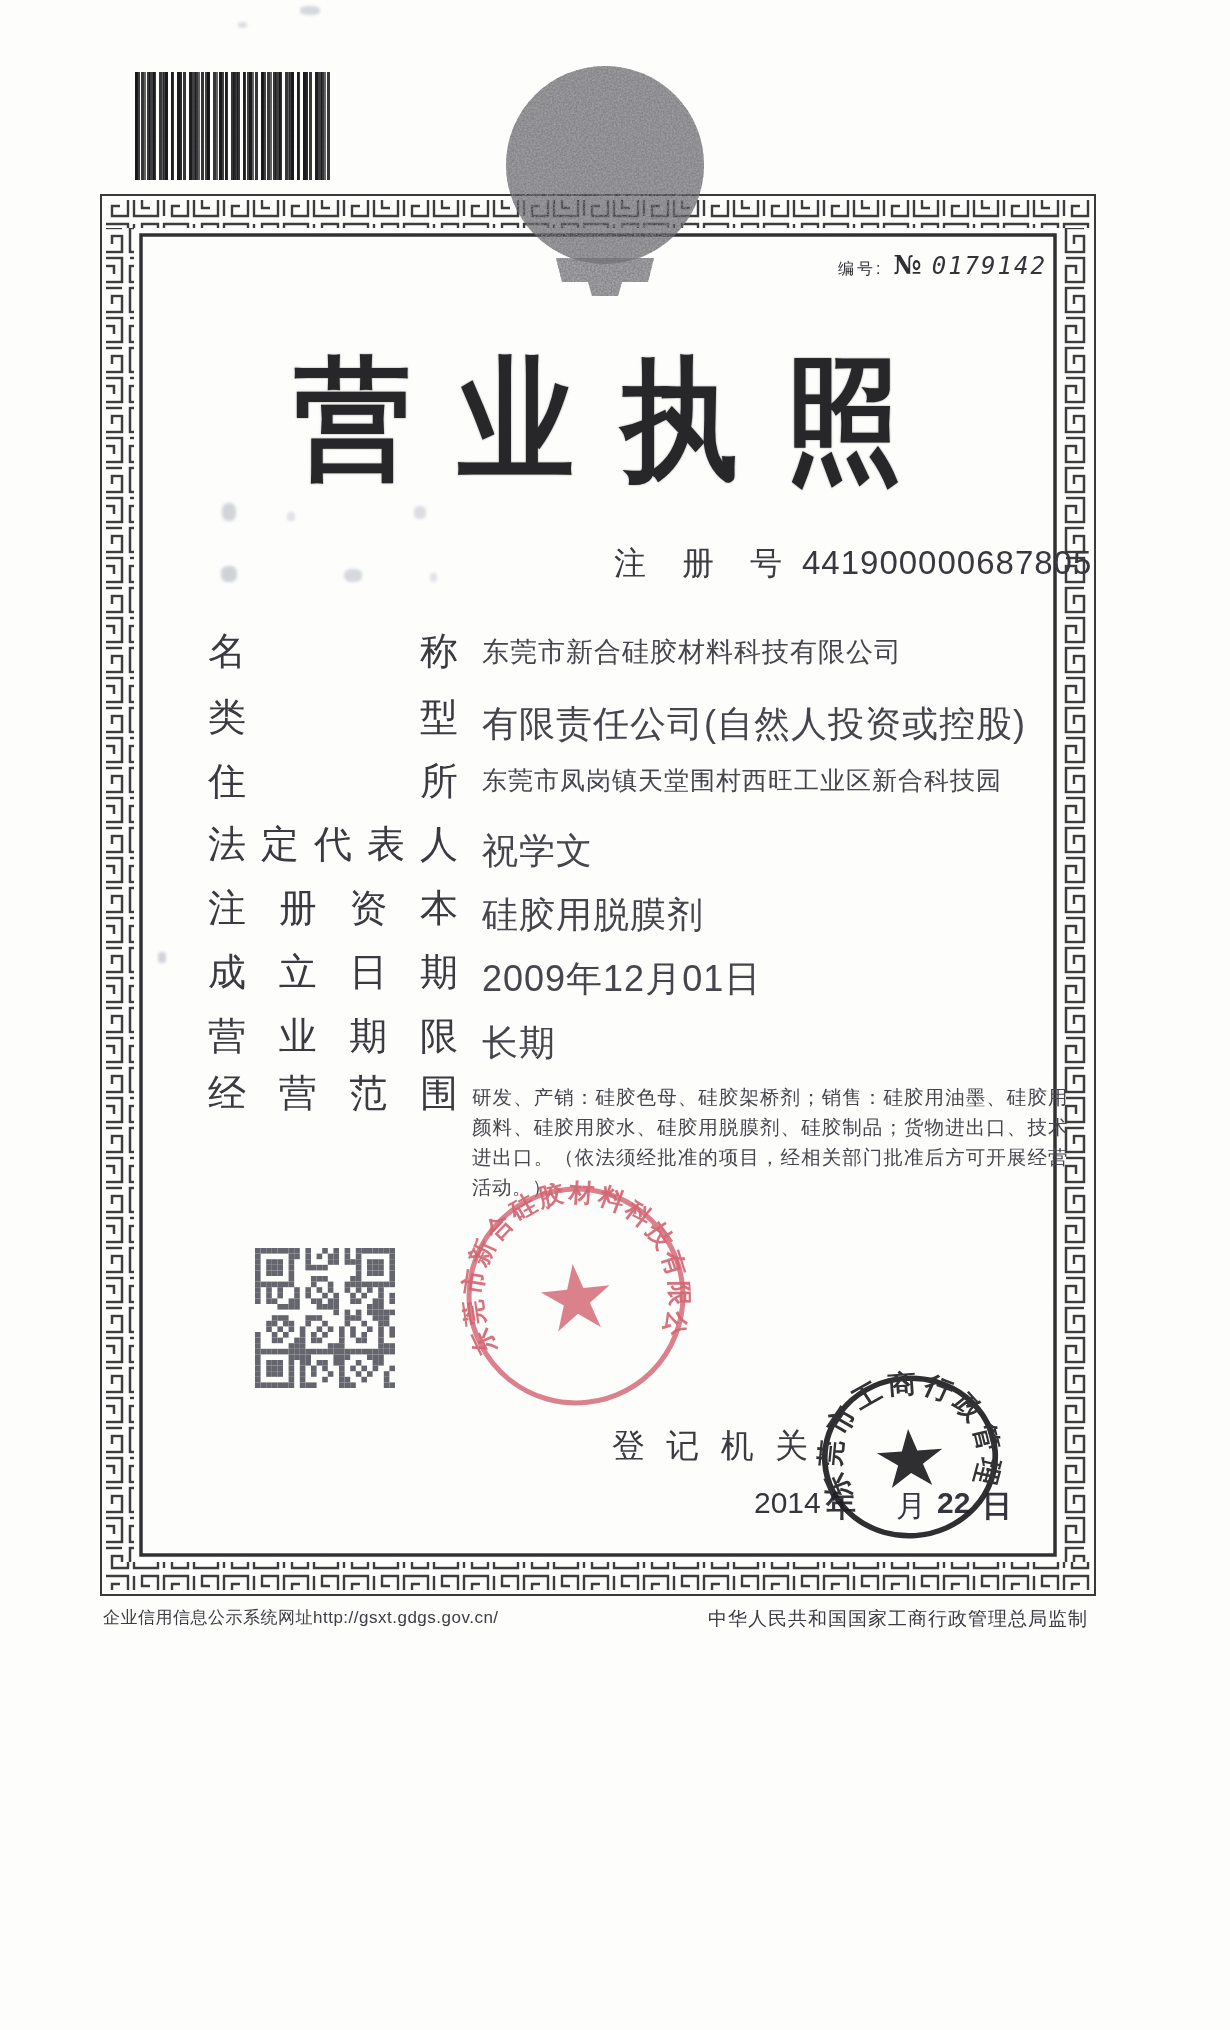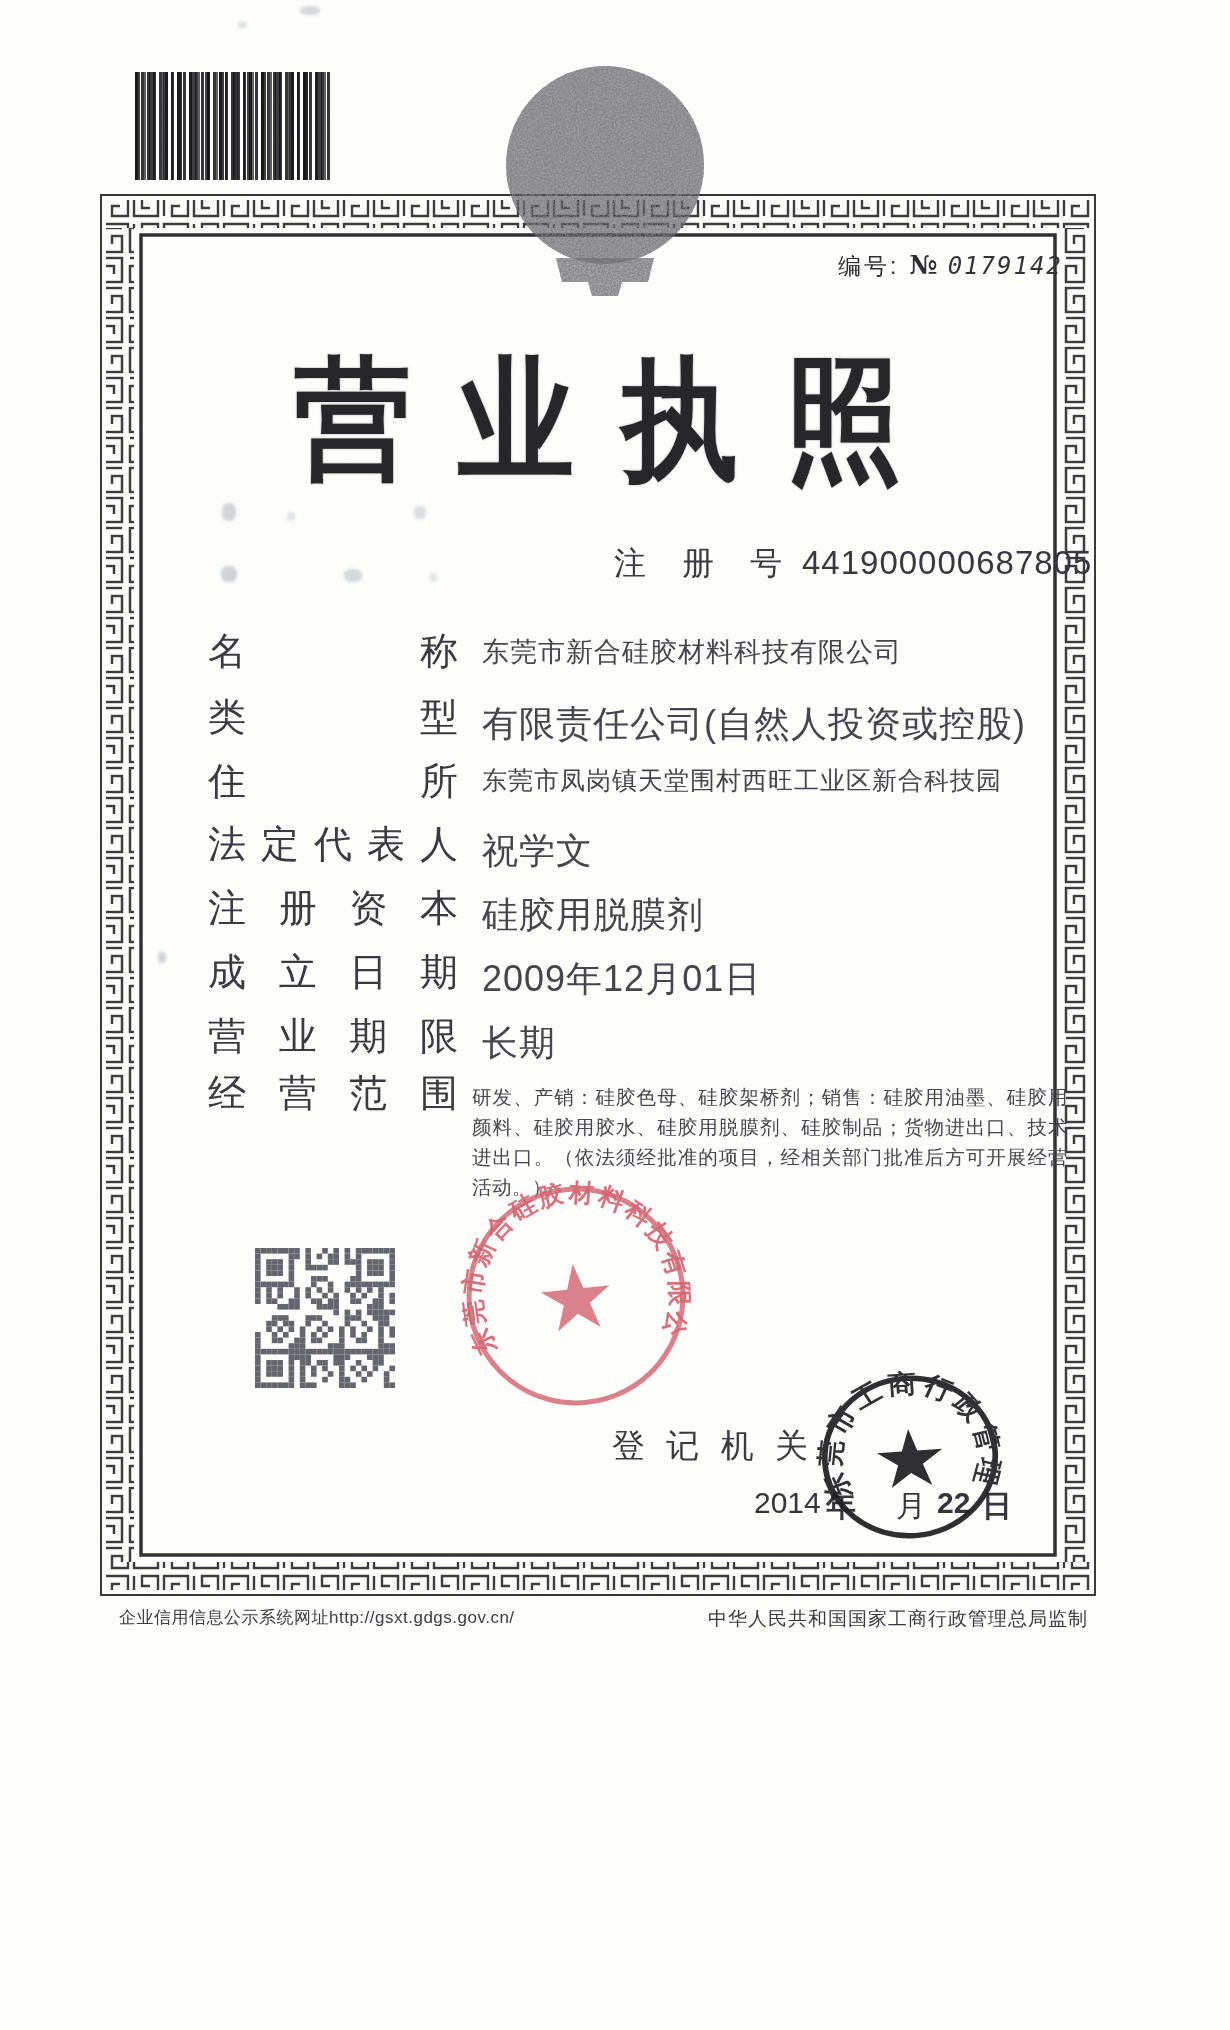--- a/index.html
+++ b/index.html
@@ -17,21 +17,21 @@
       repeating-linear-gradient(90deg,rgba(25,25,28,.8) 0 5px,rgba(255,255,255,0) 5px 14px),
       repeating-linear-gradient(0deg,rgba(255,255,255,.25) 0 2px,rgba(0,0,0,0) 2px 5px);
     filter:blur(.4px) contrast(1.1);}
   .emblem{position:absolute;left:498px;top:62px;width:214px;height:242px;z-index:5;}
 
   
   .frame{position:absolute;left:100px;top:194px;width:996px;height:1402px;z-index:2;}
 
   .serial{position:absolute;left:838px;top:250px;width:230px;z-index:6;display:flex;align-items:baseline;gap:10px;
           color:#2e2e33;}
-  .serial .lab{font-size:23px;letter-spacing:3px;}
+  .serial .lab{font-size:16px;letter-spacing:3px;}
   .serial .no{font-family:"DejaVu Serif",serif;font-weight:bold;font-size:26px;}
   .serial .num{font-family:"DejaVu Sans Mono",monospace;font-size:24px;letter-spacing:2px;color:#333338;font-style:italic;}
 
   .title{position:absolute;left:0;top:332px;width:1196px;text-align:center;z-index:6;
          font-size:132px;font-weight:900;color:#27272a;letter-spacing:54px;text-indent:54px;
          transform:scaleX(.88);transform-origin:50% 50%;
          text-shadow:0 0 2px rgba(40,40,40,.55);}
 
   .regline{position:absolute;left:614px;top:542px;z-index:6;display:flex;align-items:baseline;}
   .regline .rlabel{width:168px;display:flex;justify-content:space-between;font-size:32px;color:#3c3c42;}
@@ -52,21 +52,21 @@
   .qr{position:absolute;left:255px;top:1248px;width:140px;height:140px;z-index:6;opacity:.85;}
   .authority-seal{position:absolute;left:808px;top:1366px;z-index:22;opacity:.92;transform:rotate(-4deg);}
 
   .registrar{position:absolute;left:612px;top:1424px;z-index:8;display:flex;}
   .registrar .glabel{width:196px;display:flex;justify-content:space-between;font-size:33px;color:#3a3a40;}
   .dateline{position:absolute;left:754px;top:1486px;z-index:8;font-size:30px;color:#35353b;}
   .dateline span{position:absolute;top:0;white-space:nowrap;}
   .d-year{left:0}.d-yu{left:72px;font-weight:bold}.d-mu{left:142px}.d-day{left:183px;font-weight:bold}.d-du{left:228px;font-weight:bold}
 
   
-  .footer-left{position:absolute;left:103px;top:1606px;z-index:6;font-size:17px;letter-spacing:.5px;color:#3c3c42;margin-left:16px;}
+  .footer-left{position:absolute;left:103px;top:1606px;z-index:6;font-size:17px;letter-spacing:.5px;color:#3c3c42;}
   .footer-right{position:absolute;left:0;top:1606px;width:1088px;text-align:right;z-index:6;font-size:19px;
                 letter-spacing:1px;color:#3a3a40;}
 
   
   .smudge{position:absolute;background:#8e94a4;border-radius:40%;filter:blur(1.6px);z-index:4;}
   .s1{left:222px;top:503px;width:14px;height:18px;opacity:.38}
   .s2{left:287px;top:512px;width:8px;height:9px;opacity:.25}
   .s3{left:414px;top:506px;width:12px;height:13px;opacity:.3}
   .s4{left:221px;top:566px;width:16px;height:16px;opacity:.4}
   .s5{left:344px;top:569px;width:18px;height:13px;opacity:.35}

